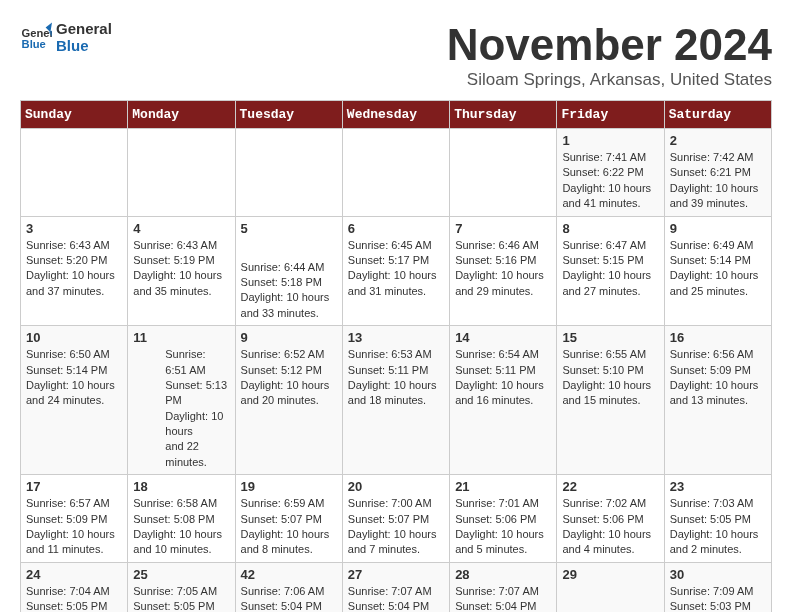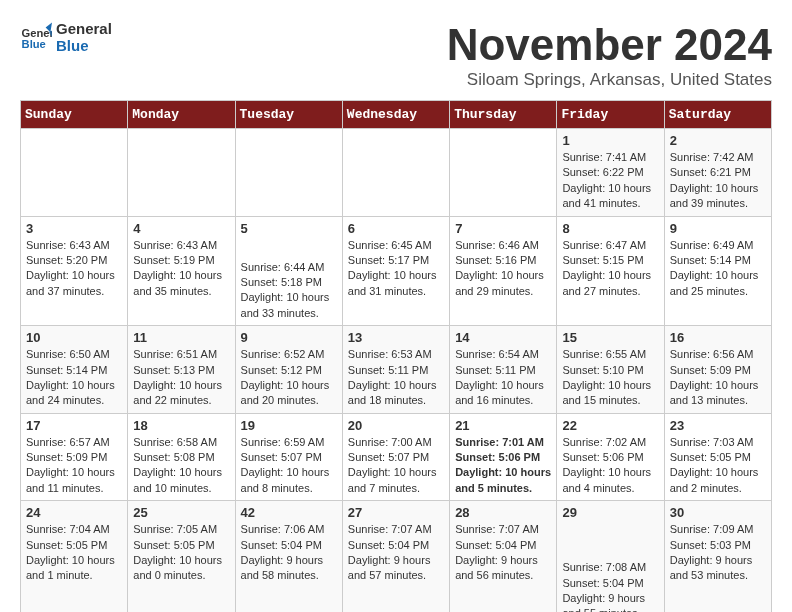--- a/index.html
+++ b/index.html
@@ -187,21 +187,21 @@
       <tr>
         <td>
           <div class="day-number">10</div>
           <div class="day-info" style="white-space: pre-line;">Sunrise: 6:50 AM
 Sunset: 5:14 PM
 Daylight: 10 hours
 and 24 minutes.</div>
         </td>
         <td>
           <div class="day-number">11</div>
-          <div class="day-info" style="white-space: pre-line;">Sunrise: 6:51 AM
+          <div class="day-info" style="white-space: pre-line; margin-left: 32px;">Sunrise: 6:51 AM
 Sunset: 5:13 PM
 Daylight: 10 hours
 and 22 minutes.</div>
         </td>
         <td>
           <div class="day-number">9</div>
           <div class="day-info" style="white-space: pre-line;">Sunrise: 6:52 AM
 Sunset: 5:12 PM
 Daylight: 10 hours
 and 20 minutes.</div>
@@ -259,21 +259,21 @@
         </td>
         <td>
           <div class="day-number">20</div>
           <div class="day-info" style="white-space: pre-line;">Sunrise: 7:00 AM
 Sunset: 5:07 PM
 Daylight: 10 hours
 and 7 minutes.</div>
         </td>
         <td>
           <div class="day-number">21</div>
-          <div class="day-info" style="white-space: pre-line; font-weight: bold;">Sunrise: 7:01 AM
+          <div class="day-info" style="white-space: pre-line;">Sunrise: 7:01 AM
 Sunset: 5:06 PM
 Daylight: 10 hours
 and 5 minutes.</div>
         </td>
         <td>
           <div class="day-number">22</div>
           <div class="day-info" style="white-space: pre-line;">Sunrise: 7:02 AM
 Sunset: 5:06 PM
 Daylight: 10 hours
 and 4 minutes.</div>

